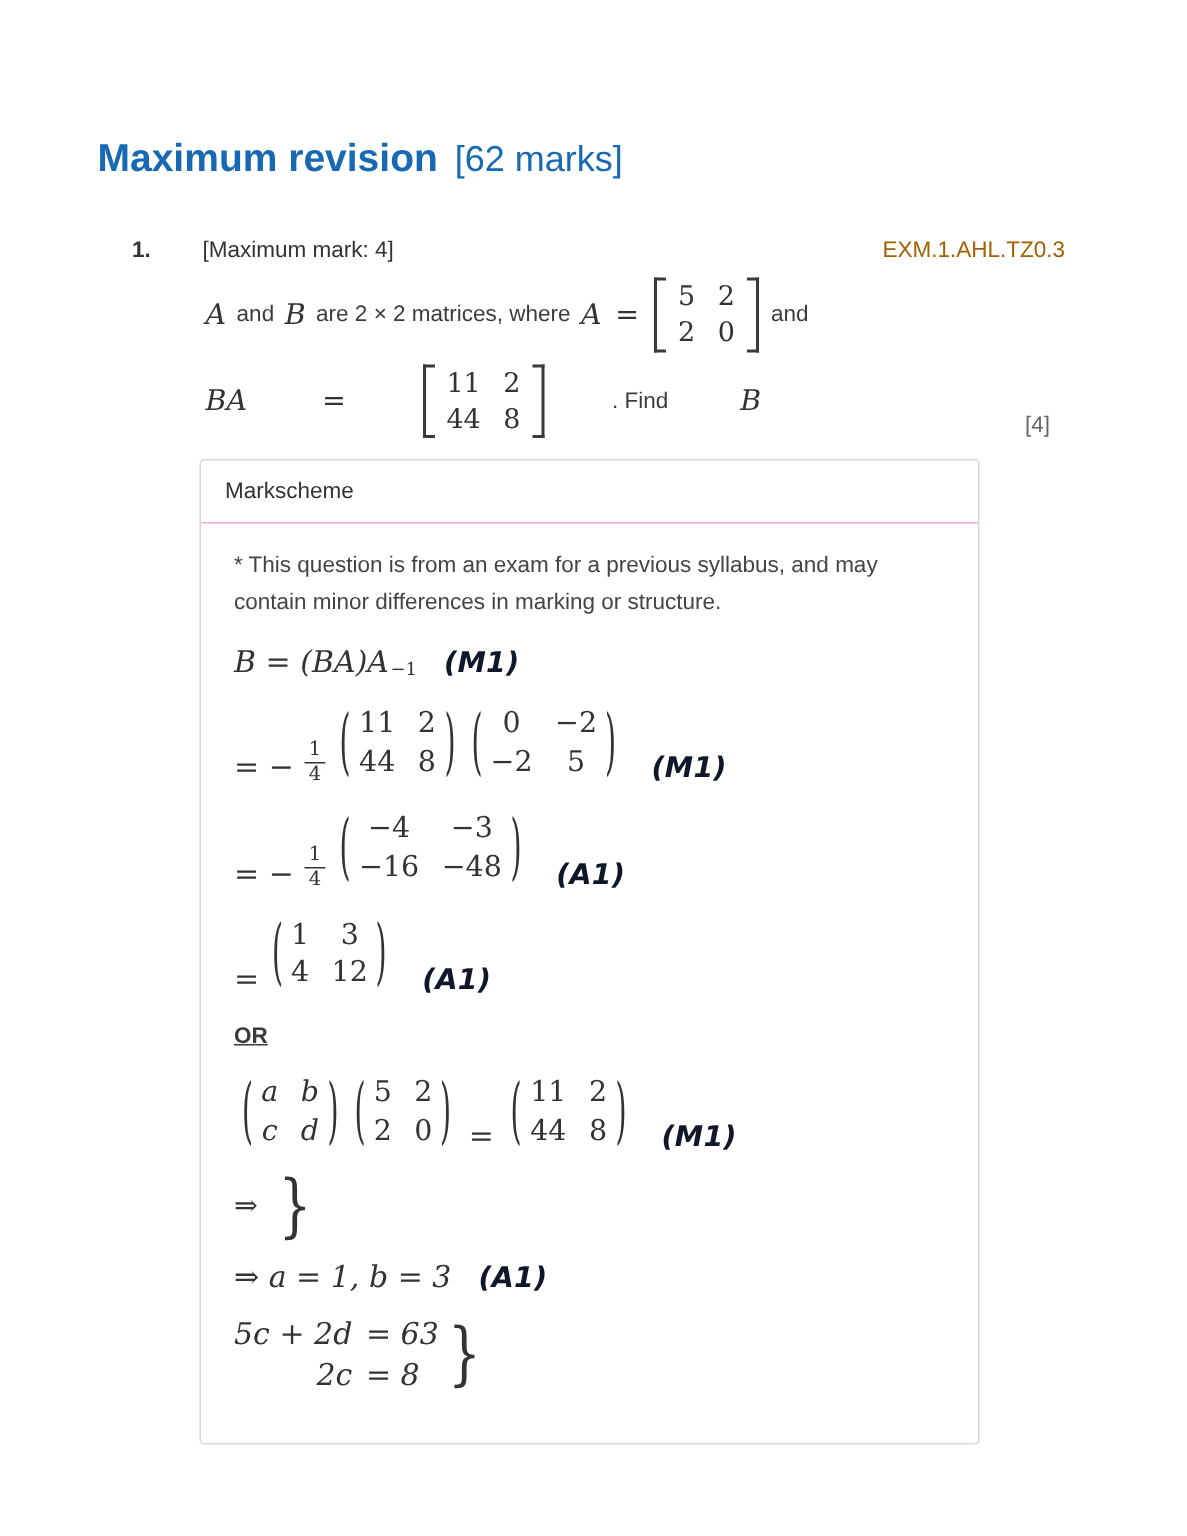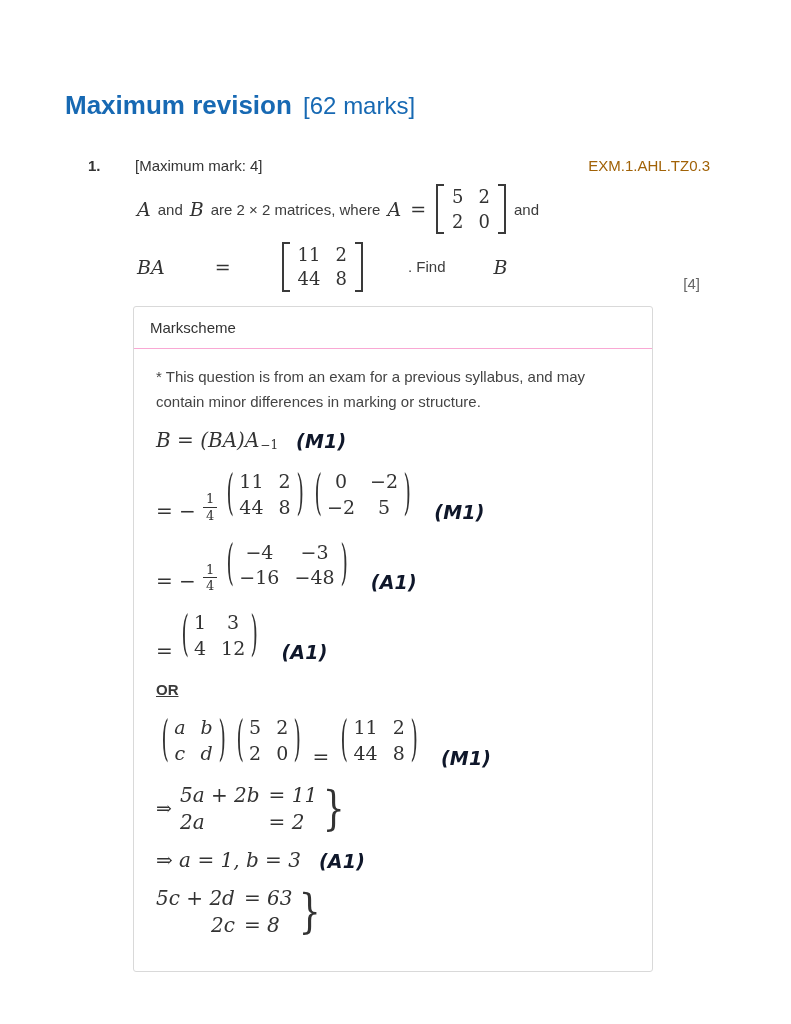--- a/index.html
+++ b/index.html
@@ -282,26 +282,20 @@
             <span>44</span>
             <span>8</span>
           </span>
           <span class="paren">)</span>
         </span>
         <span class="mark">(M1)</span>
       </div>
 
       <div class="system">
         <span class="arrow">⇒</span>
-        <span class="sys-rows sys-start">
-          <span class="lhs">5a + 2b</span>
-          <span class="rhs">= 11</span>
-          <span class="lhs">2a</span>
-          <span class="rhs">= 2</span>
-        </span>
         <span class="brace">}</span>
       </div>
 
       <div class="eqline">
         <span class="expr">⇒ a = 1, b = 3</span>
         <span class="mark">(A1)</span>
       </div>
 
       <div class="system">
         <span class="sys-rows sys-end">

